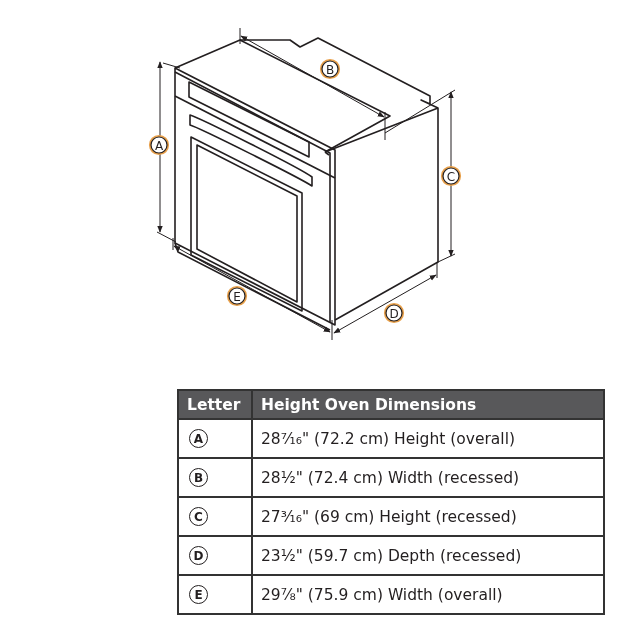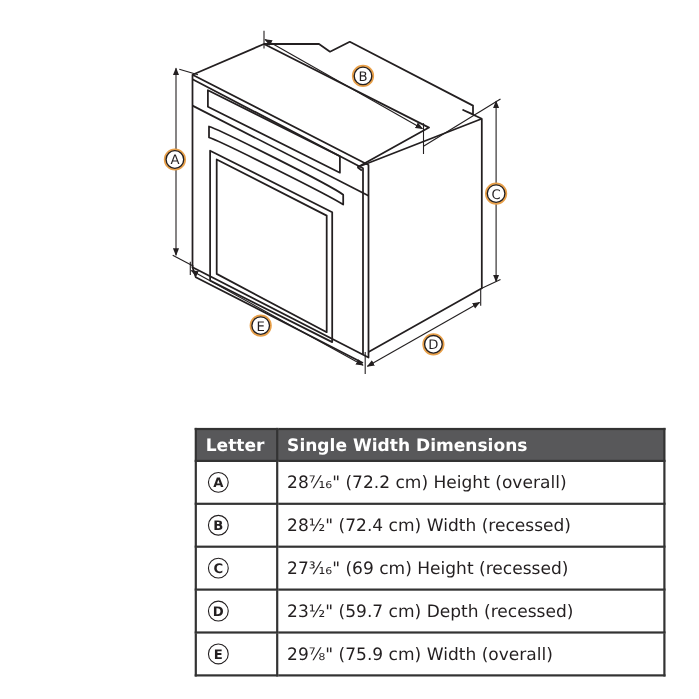--- a/index.html
+++ b/index.html
@@ -103,21 +103,21 @@
       <circle cx="237" cy="296" r="8" fill="#fff" stroke="#231f20" stroke-width="1.2"></circle>
       <text x="237" y="300.5">E</text>
     </g>
   </g>
 </svg>
 
 <table id="dims-table">
   <thead>
     <tr>
       <th>Letter</th>
-      <th>Single Width Dimensions</th>
+      <th>Height Oven Dimensions</th>
     </tr>
   </thead>
   <tbody>
     <tr>
       <td class="letter-cell"><span class="circle-letter">A</span></td>
       <td>28⁷⁄₁₆" (72.2 cm) Height (overall)</td>
     </tr>
     <tr>
       <td class="letter-cell"><span class="circle-letter">B</span></td>
       <td>28½" (72.4 cm) Width (recessed)</td>

